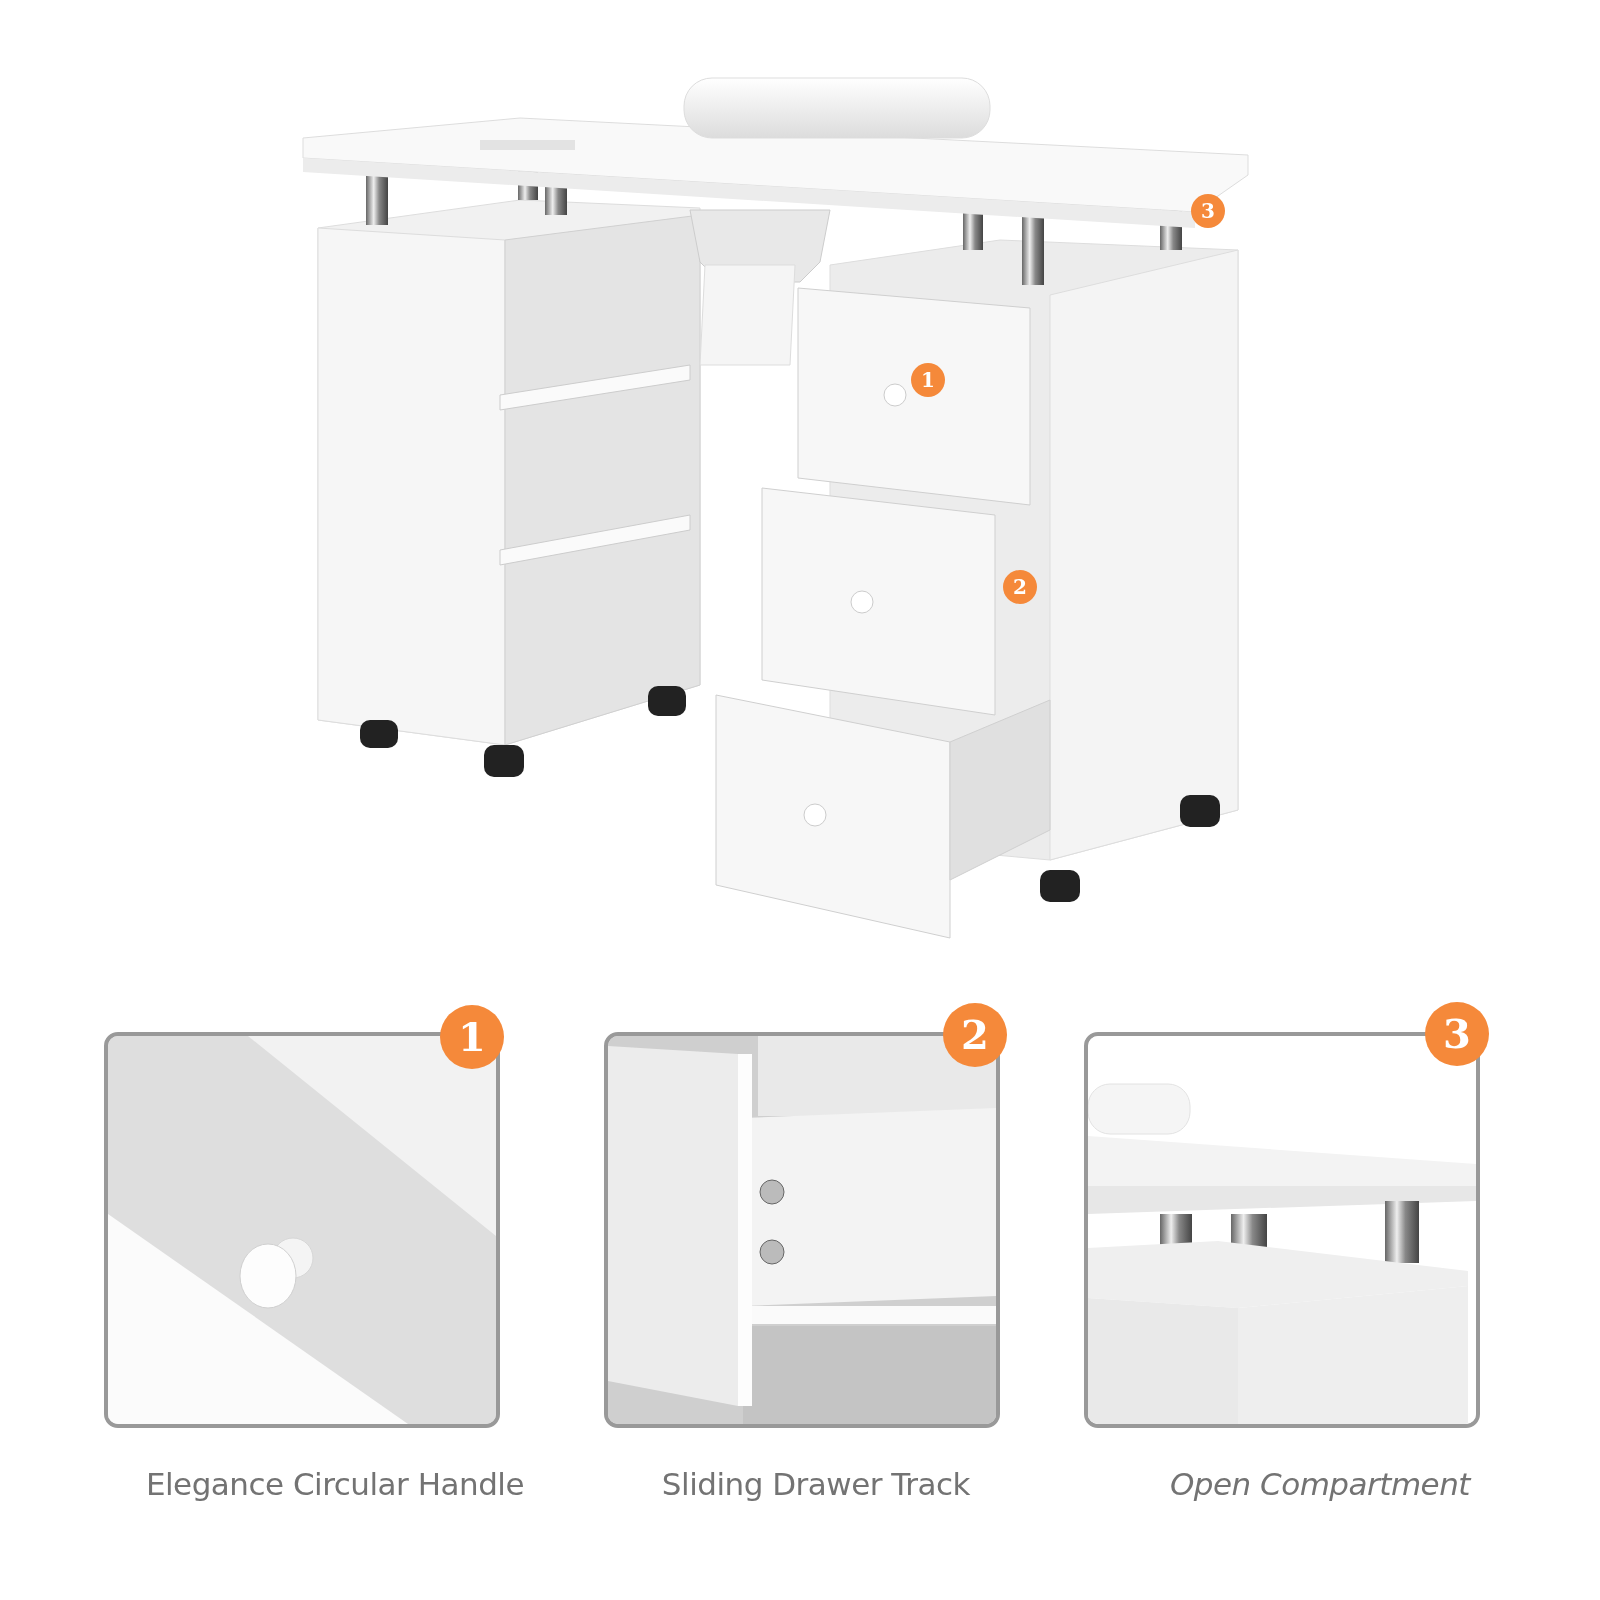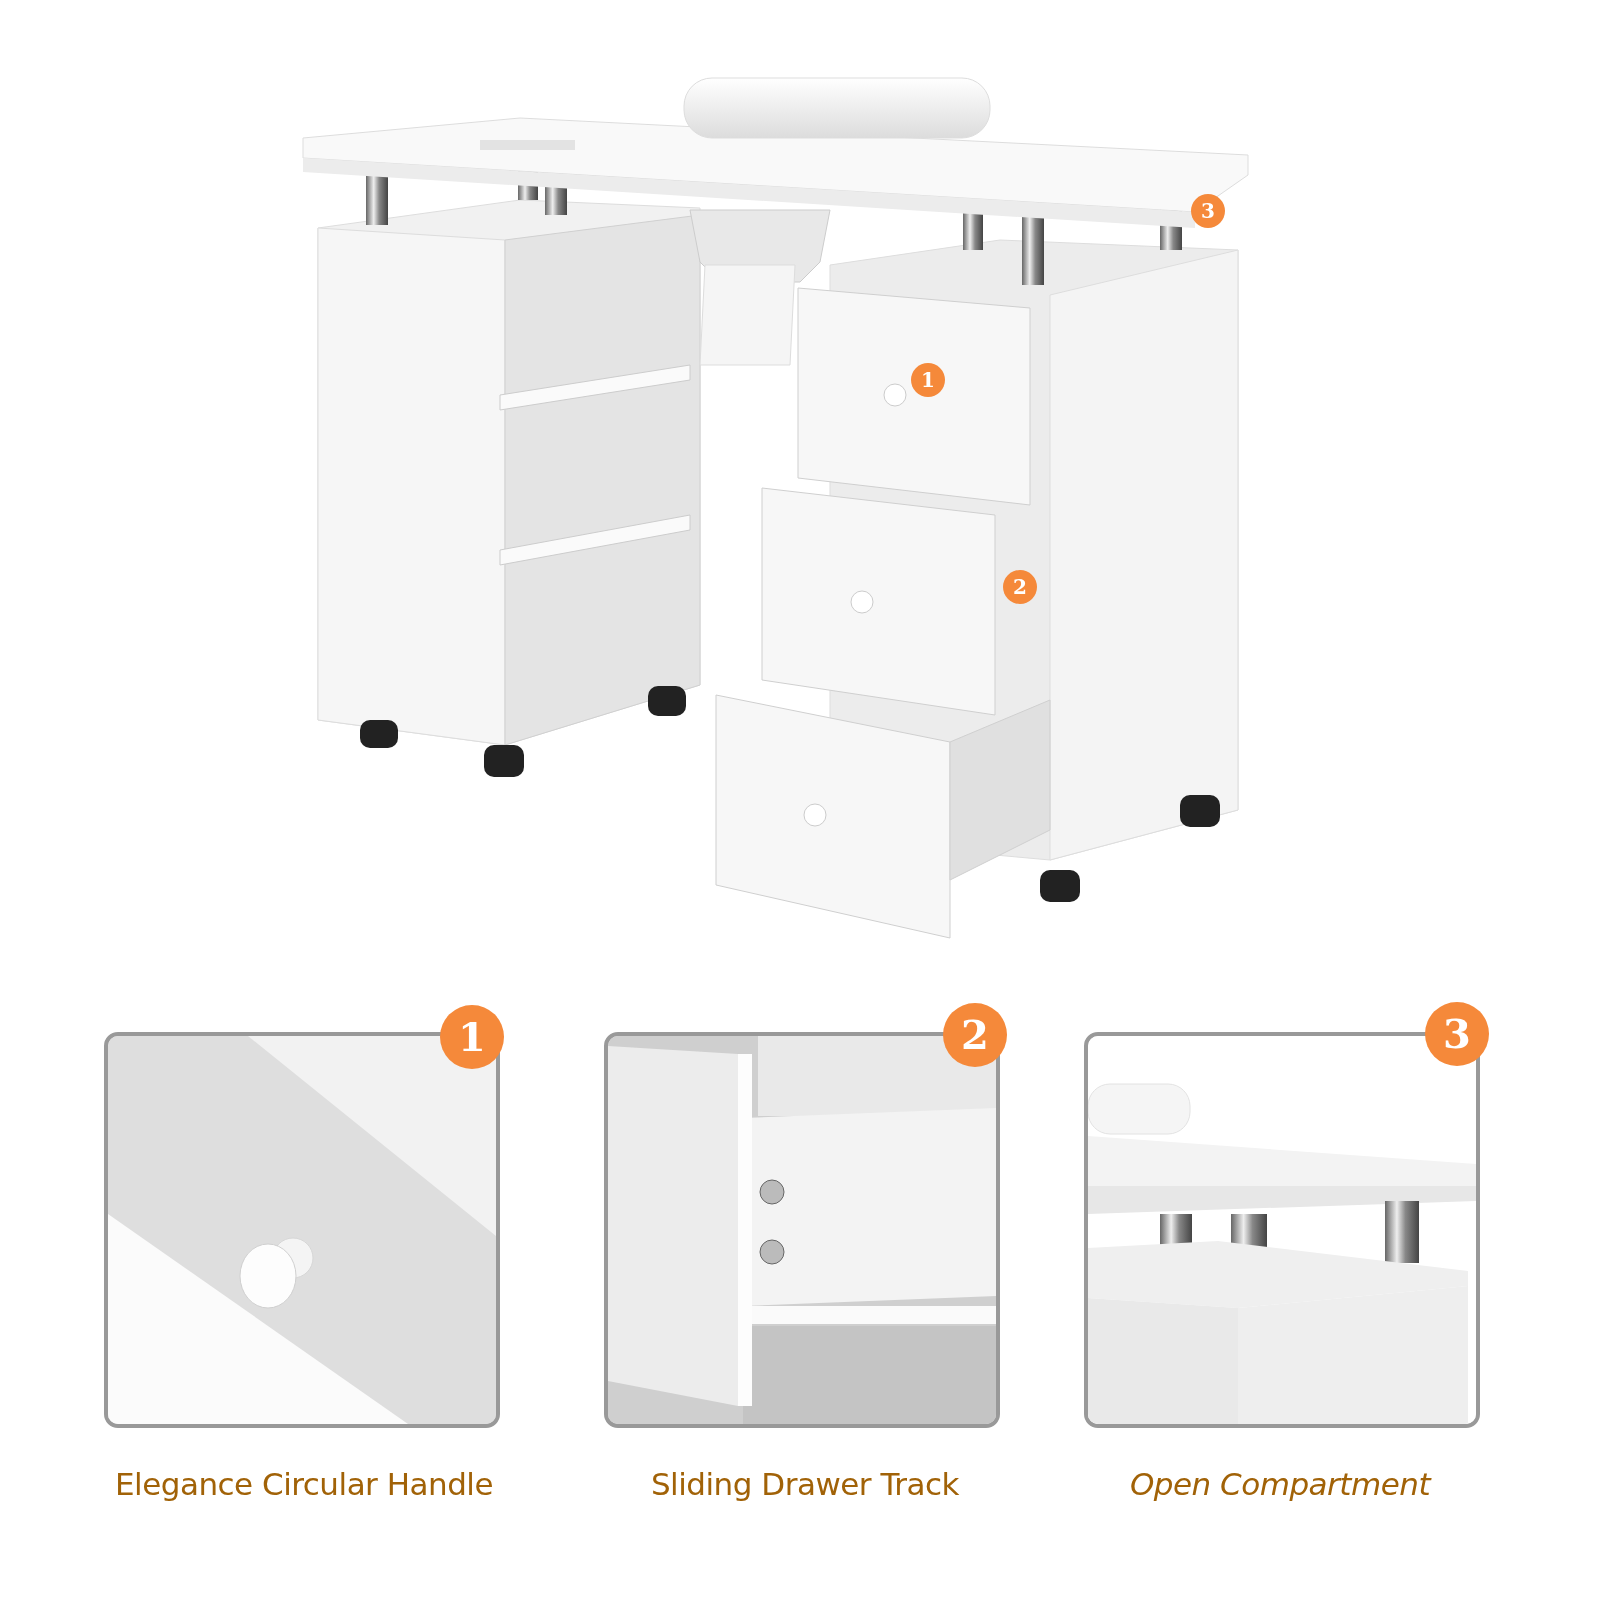--- a/index.html
+++ b/index.html
@@ -7,21 +7,21 @@
          font-family: "DejaVu Sans", sans-serif; }
   .hero { position: absolute; left: 0; top: 0; width: 1600px; height: 980px; }
   .badge { position: absolute; border-radius: 50%; background: #f5893a; color: #fff;
            font-family: "DejaVu Serif", serif; font-weight: bold; display: flex;
            align-items: center; justify-content: center; line-height: 1; }
   .badge.small { width: 34px; height: 34px; font-size: 20px; }
   .badge.large { width: 64px; height: 64px; font-size: 40px; }
   .panel { position: absolute; top: 1032px; width: 388px; height: 388px;
            border: 4px solid #999; border-radius: 14px; overflow: hidden; background: #e6e6e6; }
   .caption { position: absolute; top: 1495px; font-family: "DejaVu Sans", sans-serif;
-             font-size: 31px; color: #a16207; letter-spacing: -0.5px; text-align: center; white-space: nowrap; }
+             font-size: 31px; color: #737373; letter-spacing: -0.5px; text-align: right; white-space: nowrap; }
 </style>
 </head>
 <body>
 
 <div class="hero">
   <svg width="1600" height="980" viewBox="0 0 1600 980">
     <defs>
       <linearGradient id="chrome" x1="0" x2="1">
         <stop offset="0" stop-color="#666"></stop>
           <stop offset="0.35" stop-color="#eee"></stop>
@@ -128,14 +128,14 @@
     <polygon points="0,212 130,205 380,235 380,250 150,272 0,262" fill="#efefef"></polygon>
     <polygon points="0,262 150,272 150,388 0,388" fill="#e9e9e9"></polygon>
     <polygon points="150,272 380,250 380,388 150,388" fill="#eeeeee"></polygon>
   </svg>
 </div>
 <div class="badge large" style="left:1425px; top:1002px;">
     <span>3</span>
   </div>
 
 <div class="caption" style="left:84px; width:440px; top:1466px;">Elegance Circular Handle</div>
-<div class="caption" style="left:610px; width:390px; top:1466px;">Sliding Drawer Track</div>
+<div class="caption" style="left:580px; width:390px; top:1466px;">Sliding Drawer Track</div>
 <div class="caption" style="left:1090px; width:380px; top:1466px;font-style:italic;">Open Compartment</div>
 
 </body></html>

